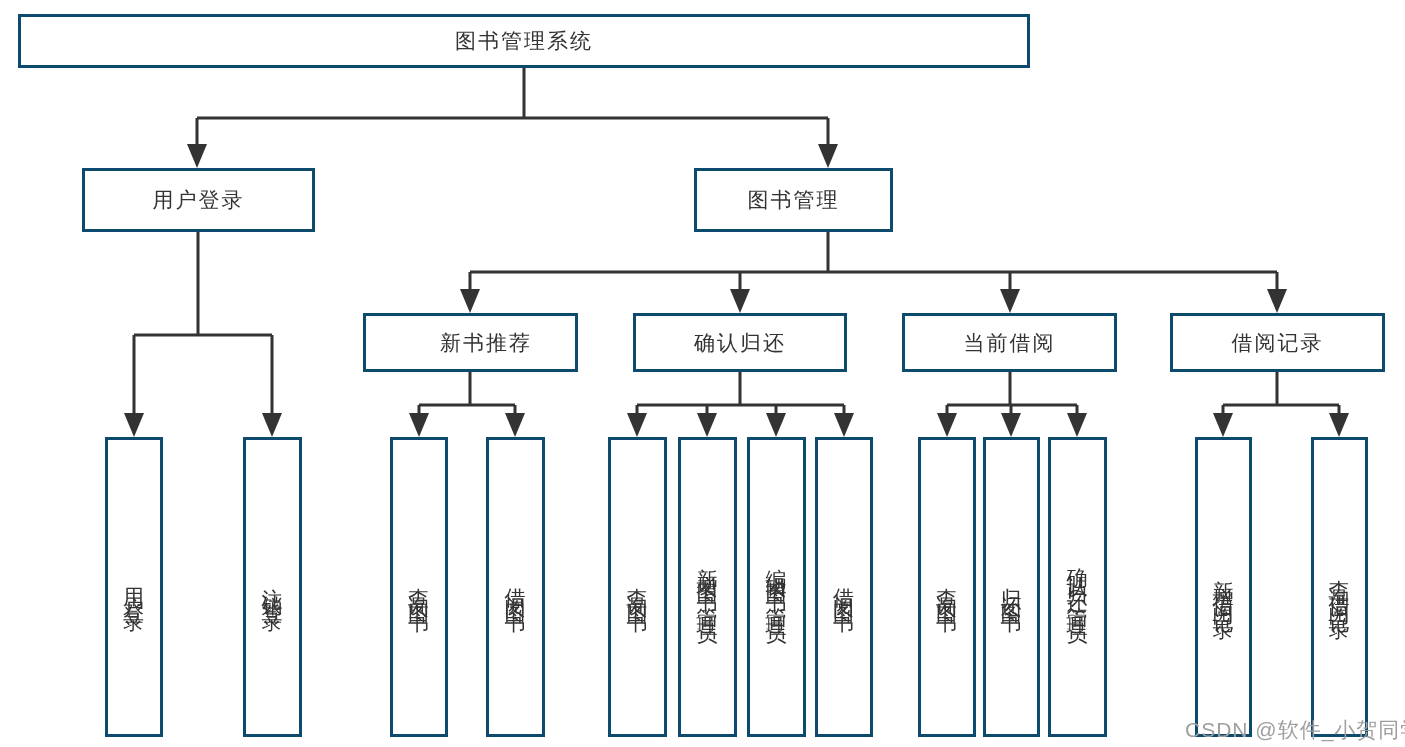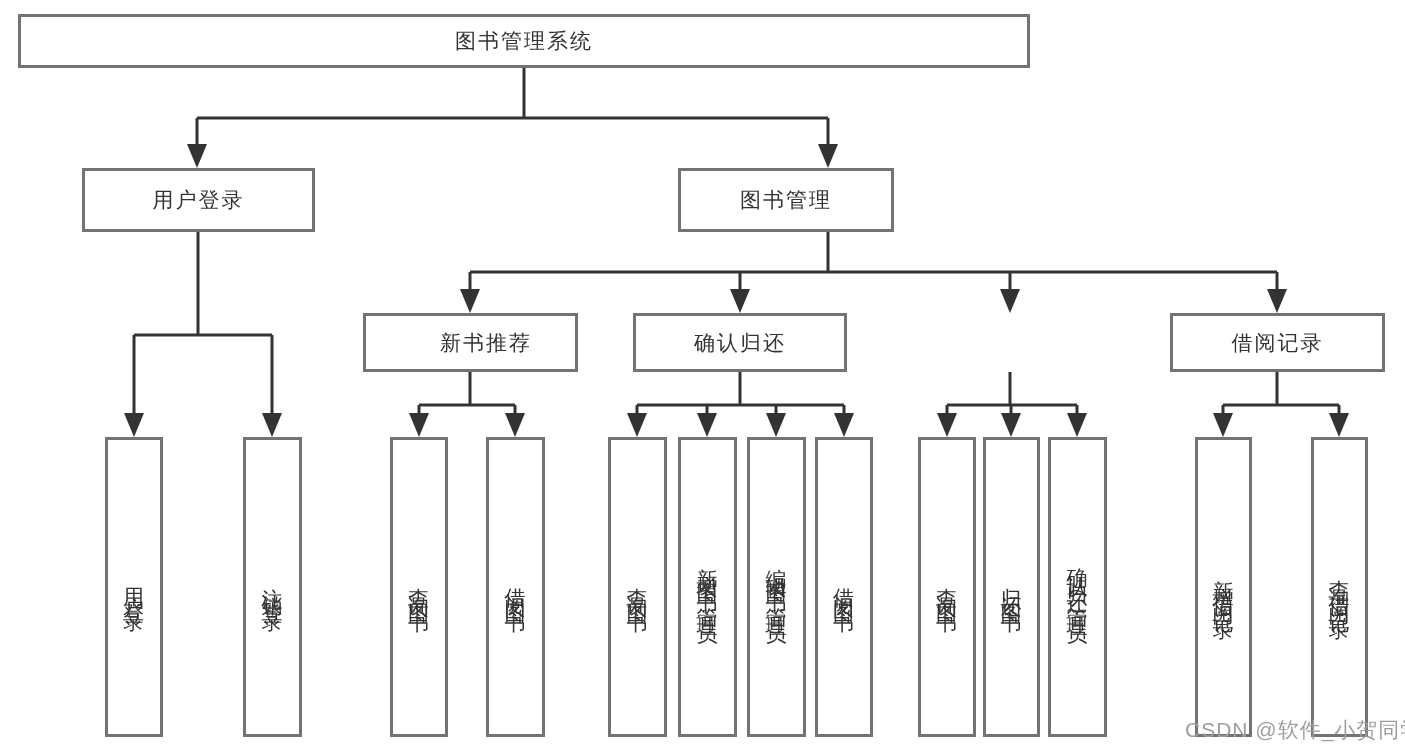--- a/index.html
+++ b/index.html
@@ -4,31 +4,31 @@
 <style>
   html,body { margin:0; padding:0; background:#ffffff; }
   .canvas {
     position:relative; width:1405px; height:747px; background:#ffffff;
     font-family:"Liberation Sans","DejaVu Sans",sans-serif; color:#333333;
     overflow:hidden;
   }
   svg.connectors { position:absolute; left:0; top:0; z-index:1; }
   .node {
     position:absolute; box-sizing:border-box; background:#ffffff;
-    border:3px solid #737373; display:flex; align-items:center; justify-content:center;
+    border:3px solid #0c4a6e; display:flex; align-items:center; justify-content:center;
     z-index:2; font-size:21px; letter-spacing:2px; white-space:nowrap;
   }
   .node.vert span {
     writing-mode:vertical-rl; text-orientation:mixed;
     letter-spacing:8px; line-height:1; font-size:21px; white-space:normal;
   }
   
   .n-root            { left:18px;   top:14px;  width:1012px; height:54px; }
   .n-user-login      { left:82px;   top:168px; width:233px;  height:64px; }
-  .n-book-mgmt       { left:678px;  top:168px; width:216px;  height:64px; }
+  .n-book-mgmt       { left:694px;  top:168px; width:199px;  height:64px; }
   .n-new-books       { left:363px;  top:313px; width:215px;  height:59px;padding-left:31px; }
   .n-book-borrow     { left:633px;  top:313px; width:214px;  height:59px; }
   .n-current-borrow  { left:902px;  top:313px; width:215px;  height:59px; }
   .n-borrow-records  { left:1170px; top:313px; width:215px;  height:59px; }
   
   .leaf { top:437px; height:300px; }
   .l1  { left:105px;  width:58px; }
   .l2  { left:243px;  width:59px; }
   .l3  { left:390px;  width:58px; }
   .l4  { left:486px;  width:59px; }
@@ -101,20 +101,23 @@
   <div class="node n-book-mgmt">
     <span>图书管理</span>
   </div>
 
   <div class="node n-new-books">
     <span>新书推荐</span>
   </div>
   <div class="node n-book-borrow">
     <span>确认归还</span>
   </div>
+  <div class="node n-current-borrow">
+    <span>当前借阅</span>
+  </div>
   <div class="node n-borrow-records">
     <span>借阅记录</span>
   </div>
 
   <div class="node vert leaf l1">
     <span>用户登录</span>
   </div>
   <div class="node vert leaf l2">
     <span>注销登录</span>
   </div>

